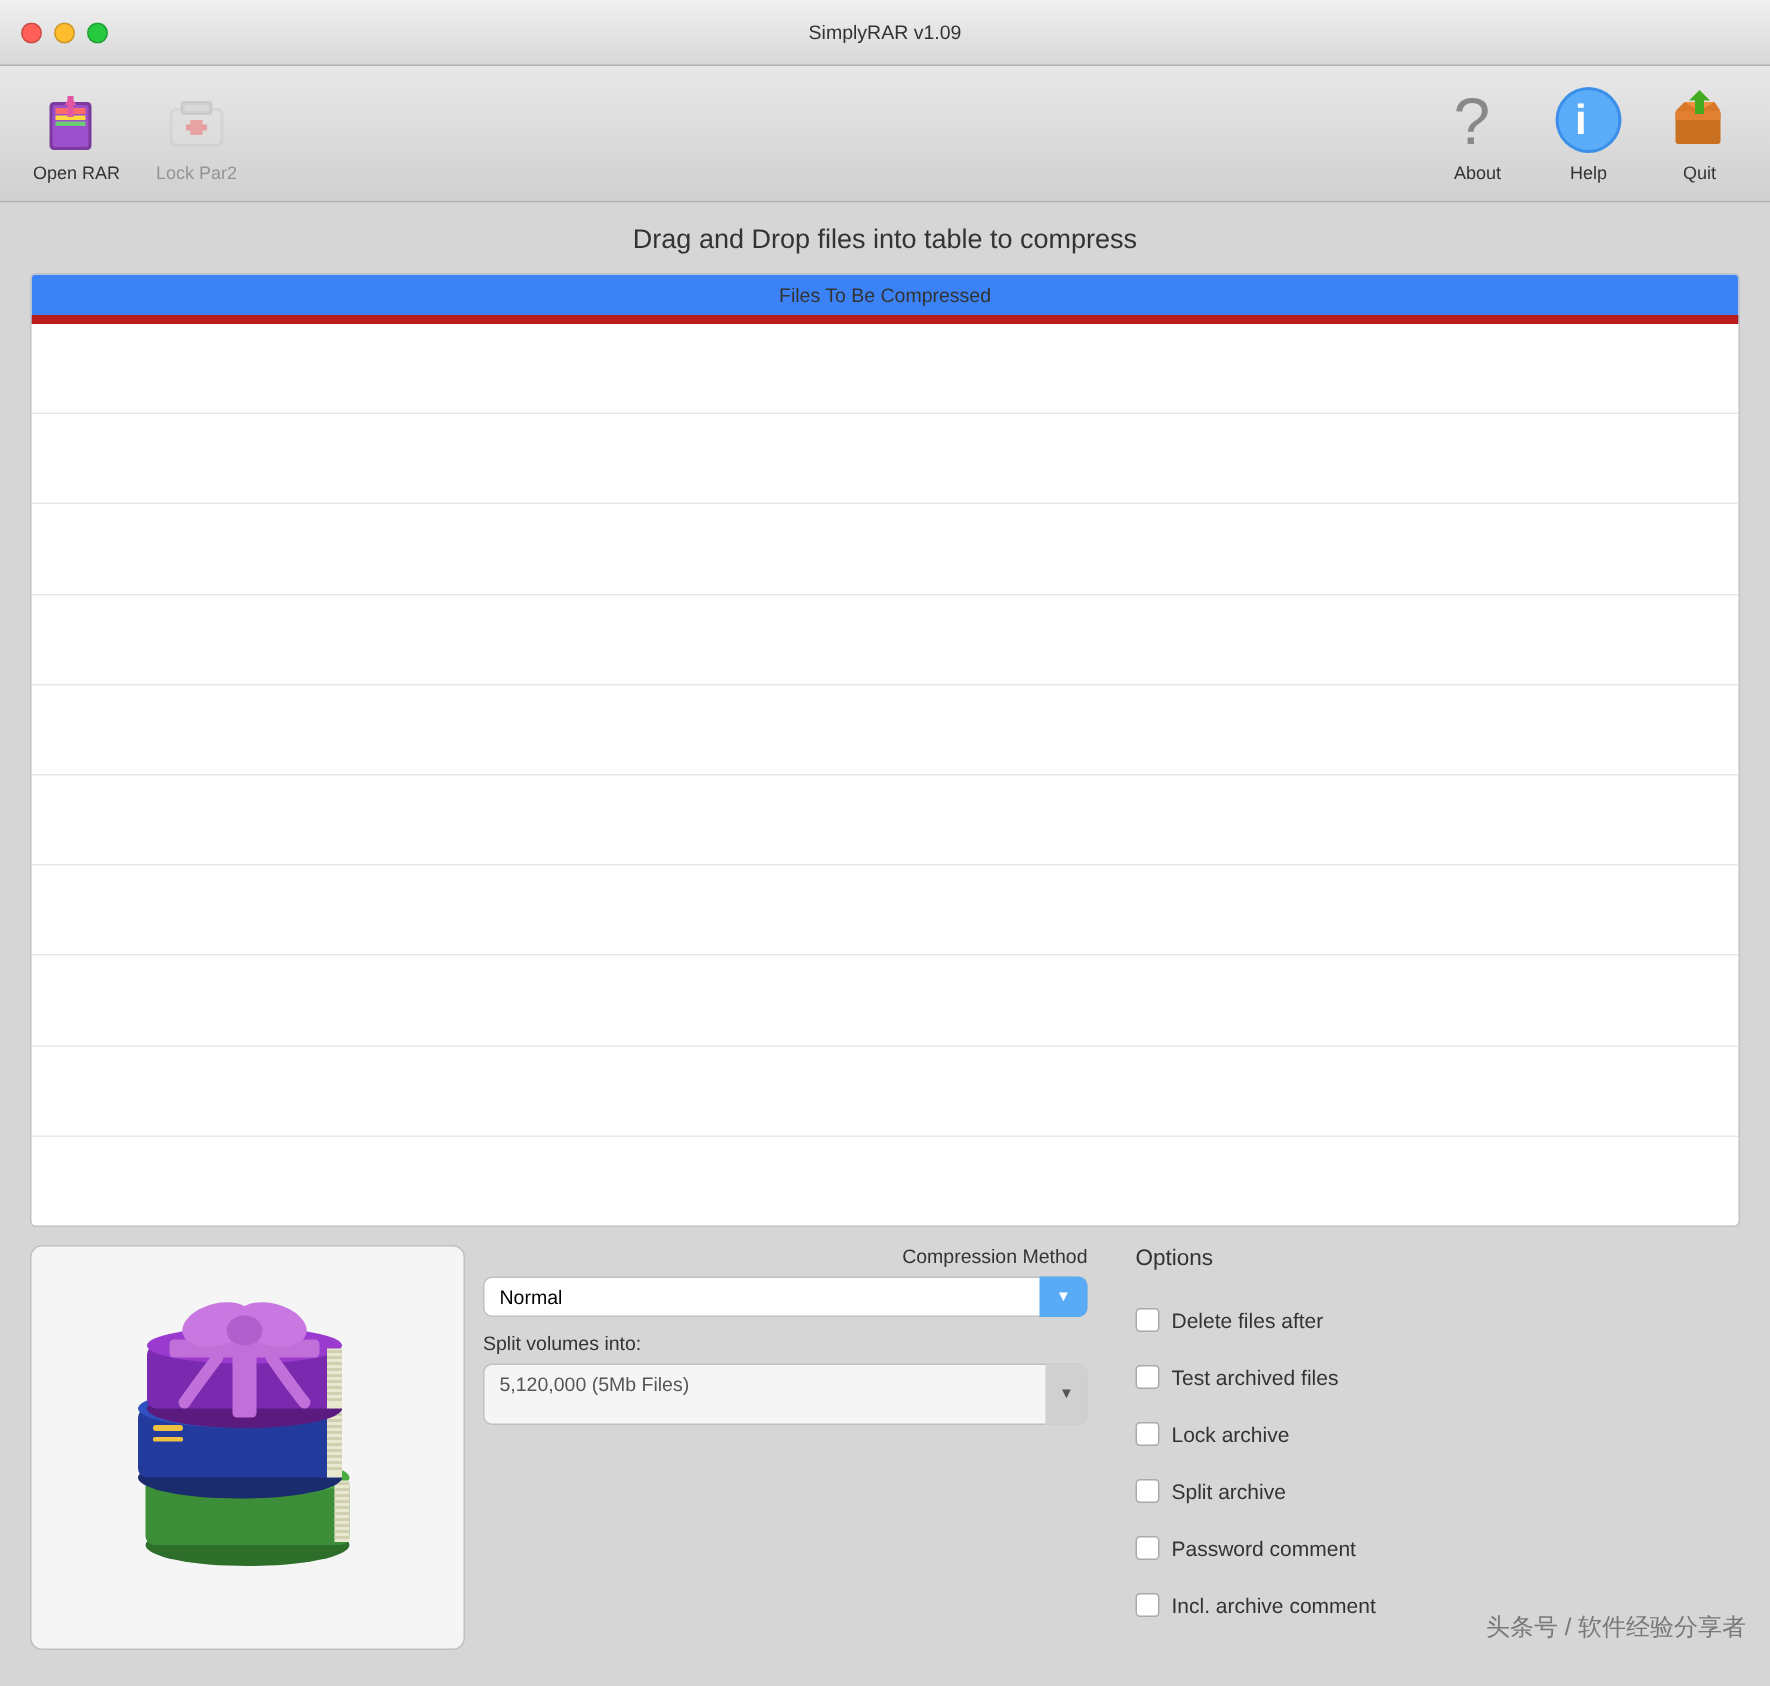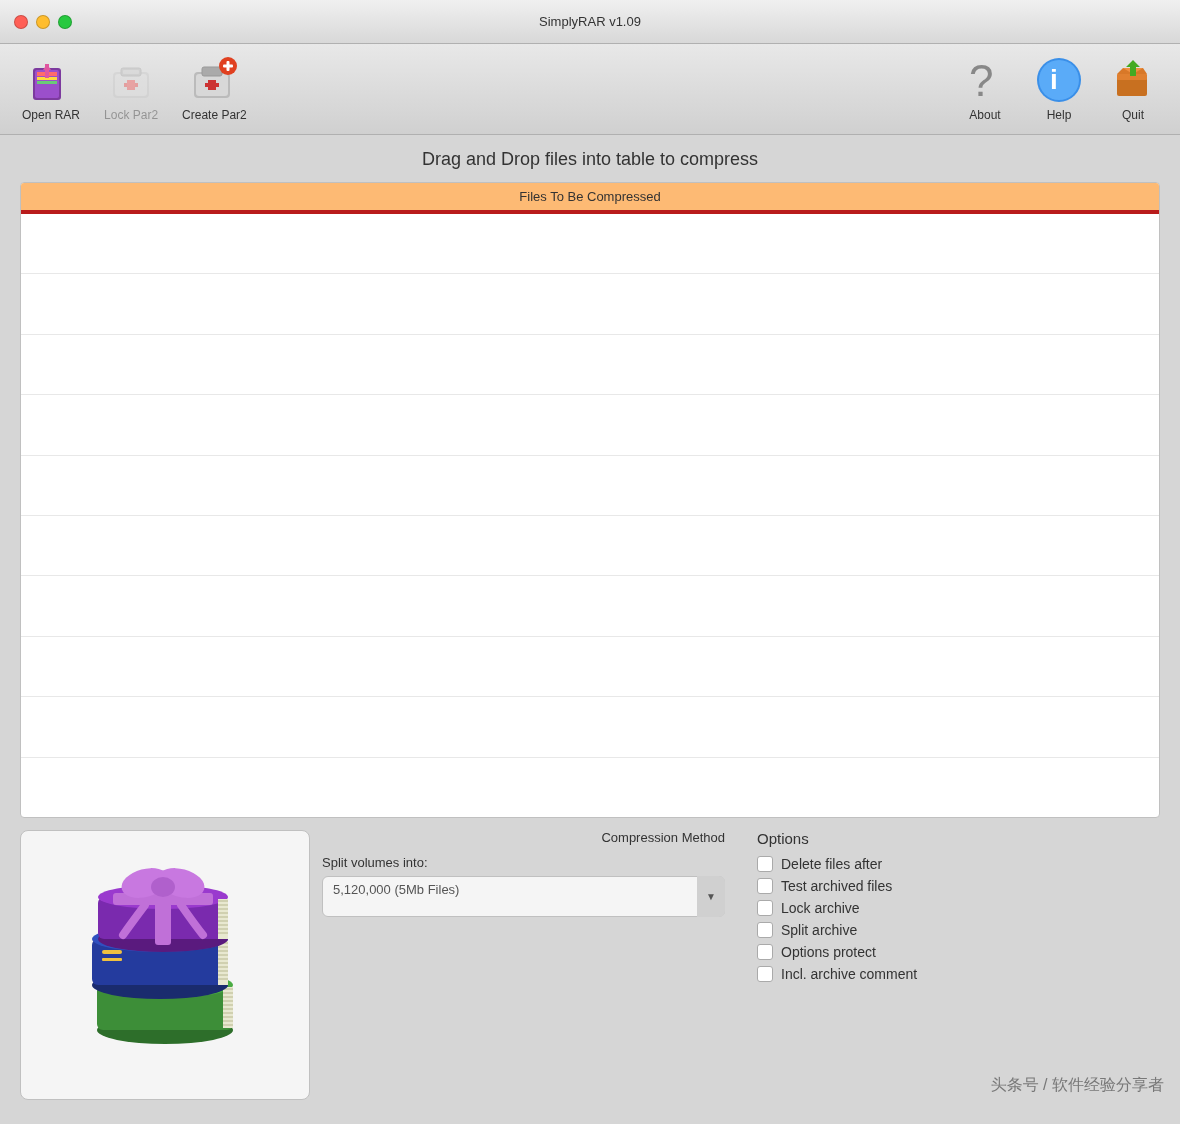--- a/index.html
+++ b/index.html
@@ -110,22 +110,22 @@
     .file-table {
       background: white;
       border: 1px solid #c0c0c0;
       border-radius: 4px;
       flex: 1;
       overflow: hidden;
       display: flex;
       flex-direction: column;
     }
     .file-table-header {
-      background: #fdba74;
-      border-bottom: 4px solid #b91c1c;
+      background: #3b82f6;
+      border-bottom: 6px solid #b91c1c;
       padding: 6px 12px;
       font-size: 13px;
       color: #333;
       text-align: center;
     }
     .file-table-rows {
       flex: 1;
       display: flex;
       flex-direction: column;
     }
@@ -255,21 +255,21 @@
     }
     .split-arrow::after {
       content: '▼';
       color: #555;
       font-size: 10px;
     }
 
     .options-right {
       display: flex;
       flex-direction: column;
-      gap: 0;
+      gap: 16px;
       padding-left: 20px;
       flex: 1;
     }
     .options-title {
       font-size: 15px;
       color: #333;
       font-weight: 400;
       margin-bottom: 6px;
     }
     .option-row {
@@ -345,37 +345,20 @@
           <rect x="16" y="14" width="16" height="4" rx="1" fill="#d0d0d0"></rect>
 
           <rect x="20" y="24" width="8" height="10" fill="#ee4444"></rect>
           <rect x="17" y="27" width="14" height="4" fill="#ee4444"></rect>
           <rect x="20" y="24" width="8" height="10" fill="#ff5555" opacity="0.5"></rect>
         </svg>
       </div>
       <span class="btn-label">Lock Par2</span>
     </div>
 
-    <div class="toolbar-btn">
-      <div class="icon-area">
-        <svg width="48" height="48" viewBox="0 0 48 48">
-          <rect x="4" y="16" width="36" height="26" rx="4" fill="#bbb"></rect>
-          <rect x="6" y="18" width="32" height="22" rx="3" fill="#d8d8d8"></rect>
-          <rect x="12" y="11" width="20" height="9" rx="2" fill="#aaa" stroke="#999" stroke-width="1"></rect>
-
-          <rect x="18" y="24" width="8" height="10" fill="#cc3333"></rect>
-          <rect x="15" y="27" width="14" height="4" fill="#cc3333"></rect>
-
-          <circle cx="38" cy="10" r="9" fill="#e04020"></circle>
-          <rect x="33" y="8.5" width="10" height="3" fill="white" rx="1"></rect>
-          <rect x="36.5" y="5" width="3" height="10" fill="white" rx="1"></rect>
-        </svg>
-      </div>
-      <span class="btn-label">Create Par2</span>
-    </div>
   </div>
 
   <div class="toolbar-right">
 
     <div class="toolbar-btn">
       <div class="icon-area">
         <svg width="48" height="48" viewBox="0 0 48 48">
           <text x="8" y="40" font-size="44" fill="#888">?</text>
         </svg>
       </div>
@@ -496,20 +479,31 @@
         <ellipse cx="108" cy="32" rx="12" ry="10" fill="#b060cc"></ellipse>
 
         <path d="M90 50 Q75 70 68 80" stroke="#c070d8" stroke-width="8" fill="none" stroke-linecap="round"></path>
         <path d="M126 50 Q140 70 148 80" stroke="#c070d8" stroke-width="8" fill="none" stroke-linecap="round"></path>
       </svg>
     </div>
 
     <div class="options-panel">
       <div class="compression-section">
         <label>Compression Method</label>
+        <div class="select-wrapper">
+          <select class="compression-select">
+            <option>Store</option>
+            <option>Fastest</option>
+            <option>Fast</option>
+            <option selected="">Normal</option>
+            <option>Good</option>
+            <option>Best</option>
+          </select>
+          <div class="select-arrow"></div>
+        </div>
       </div>
 
       <div class="split-section">
         <label>Split volumes into:</label>
         <div class="split-select-wrapper">
           <select class="split-select">
             <option>5,120,000 (5Mb Files)</option>
             <option>10,240,000 (10Mb Files)</option>
             <option>20,480,000 (20Mb Files)</option>
           </select>
@@ -536,21 +530,21 @@
         <span class="option-label">Lock archive</span>
       </div>
 
       <div class="option-row">
         <div class="option-checkbox"></div>
         <span class="option-label">Split archive</span>
       </div>
 
       <div class="option-row">
         <div class="option-checkbox"></div>
-        <span class="option-label">Options protect</span>
+        <span class="option-label">Password comment</span>
       </div>
 
       <div class="option-row">
         <div class="option-checkbox"></div>
         <span class="option-label">Incl. archive comment</span>
       </div>
     </div>
 
   </div>
 </div>

